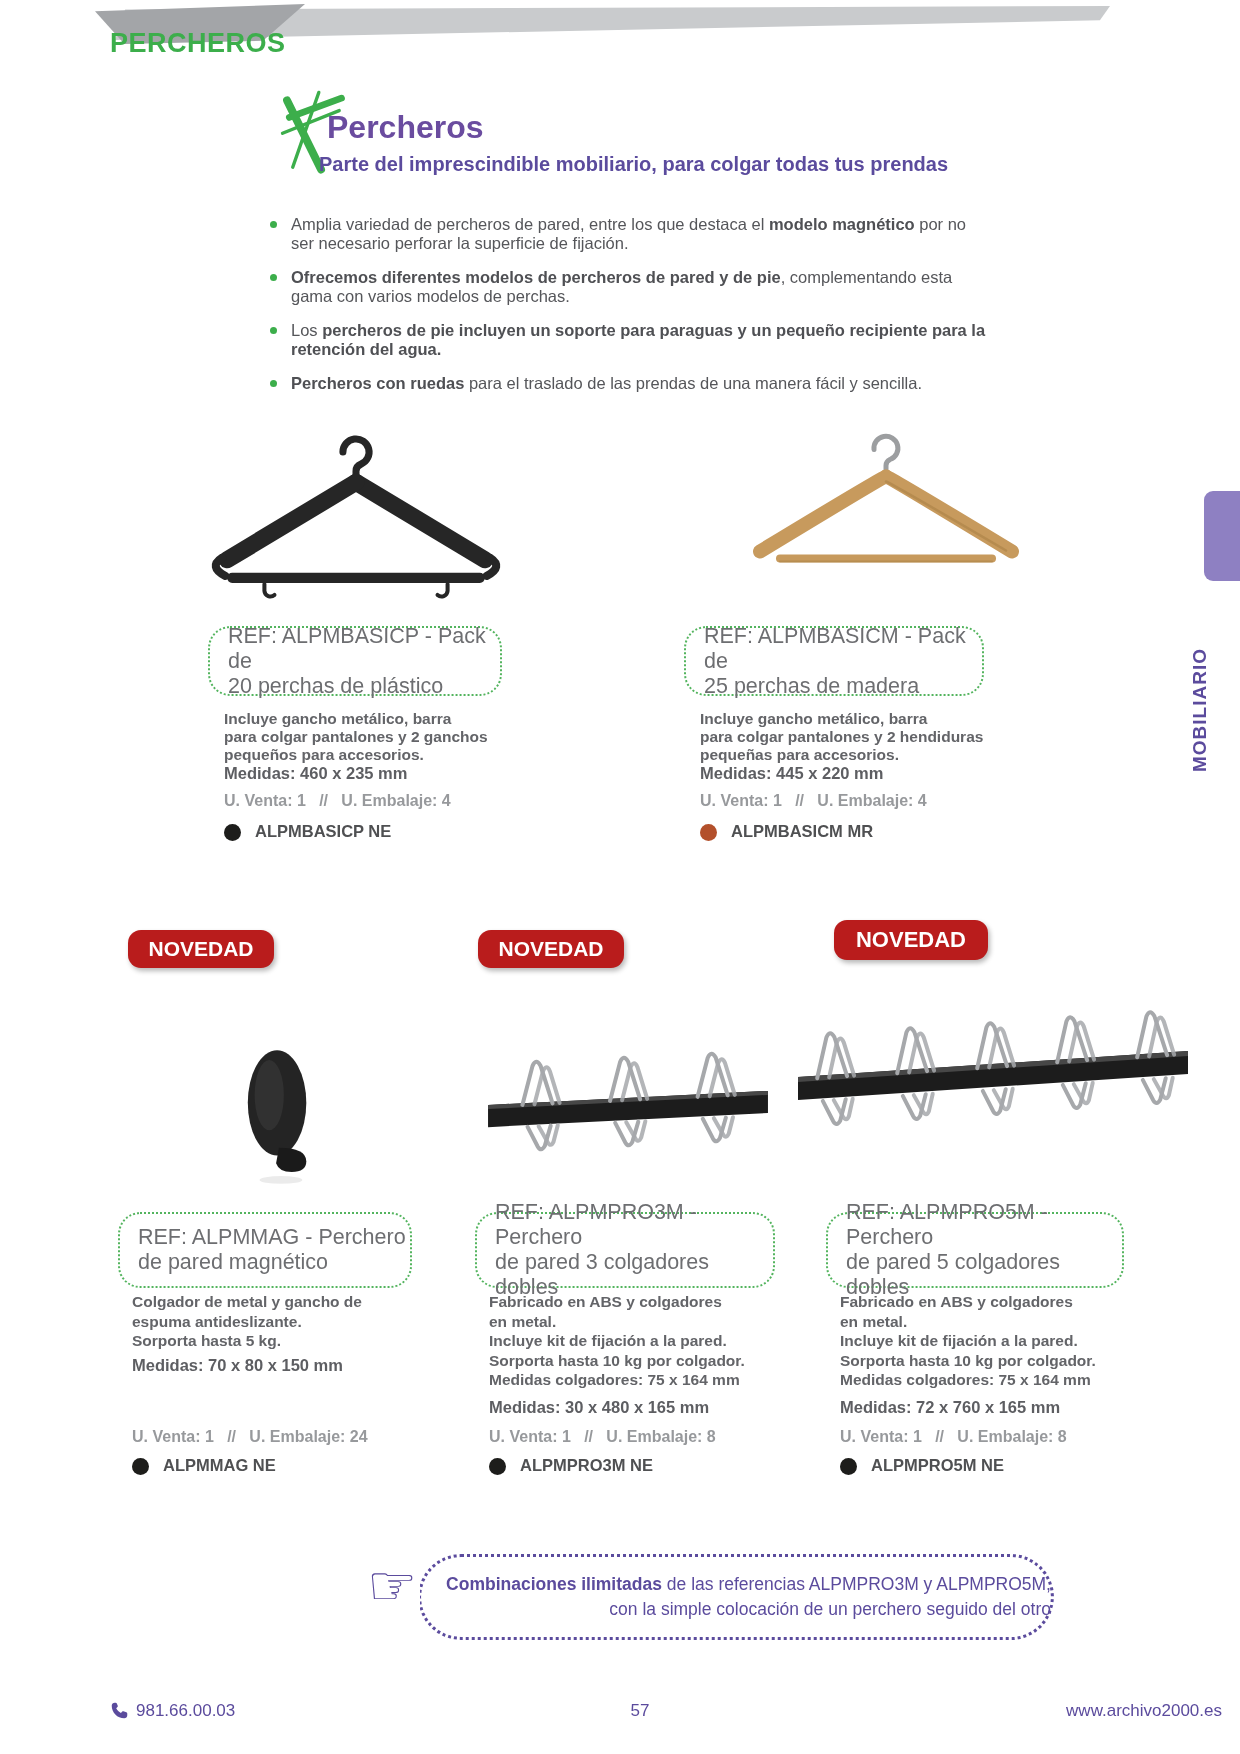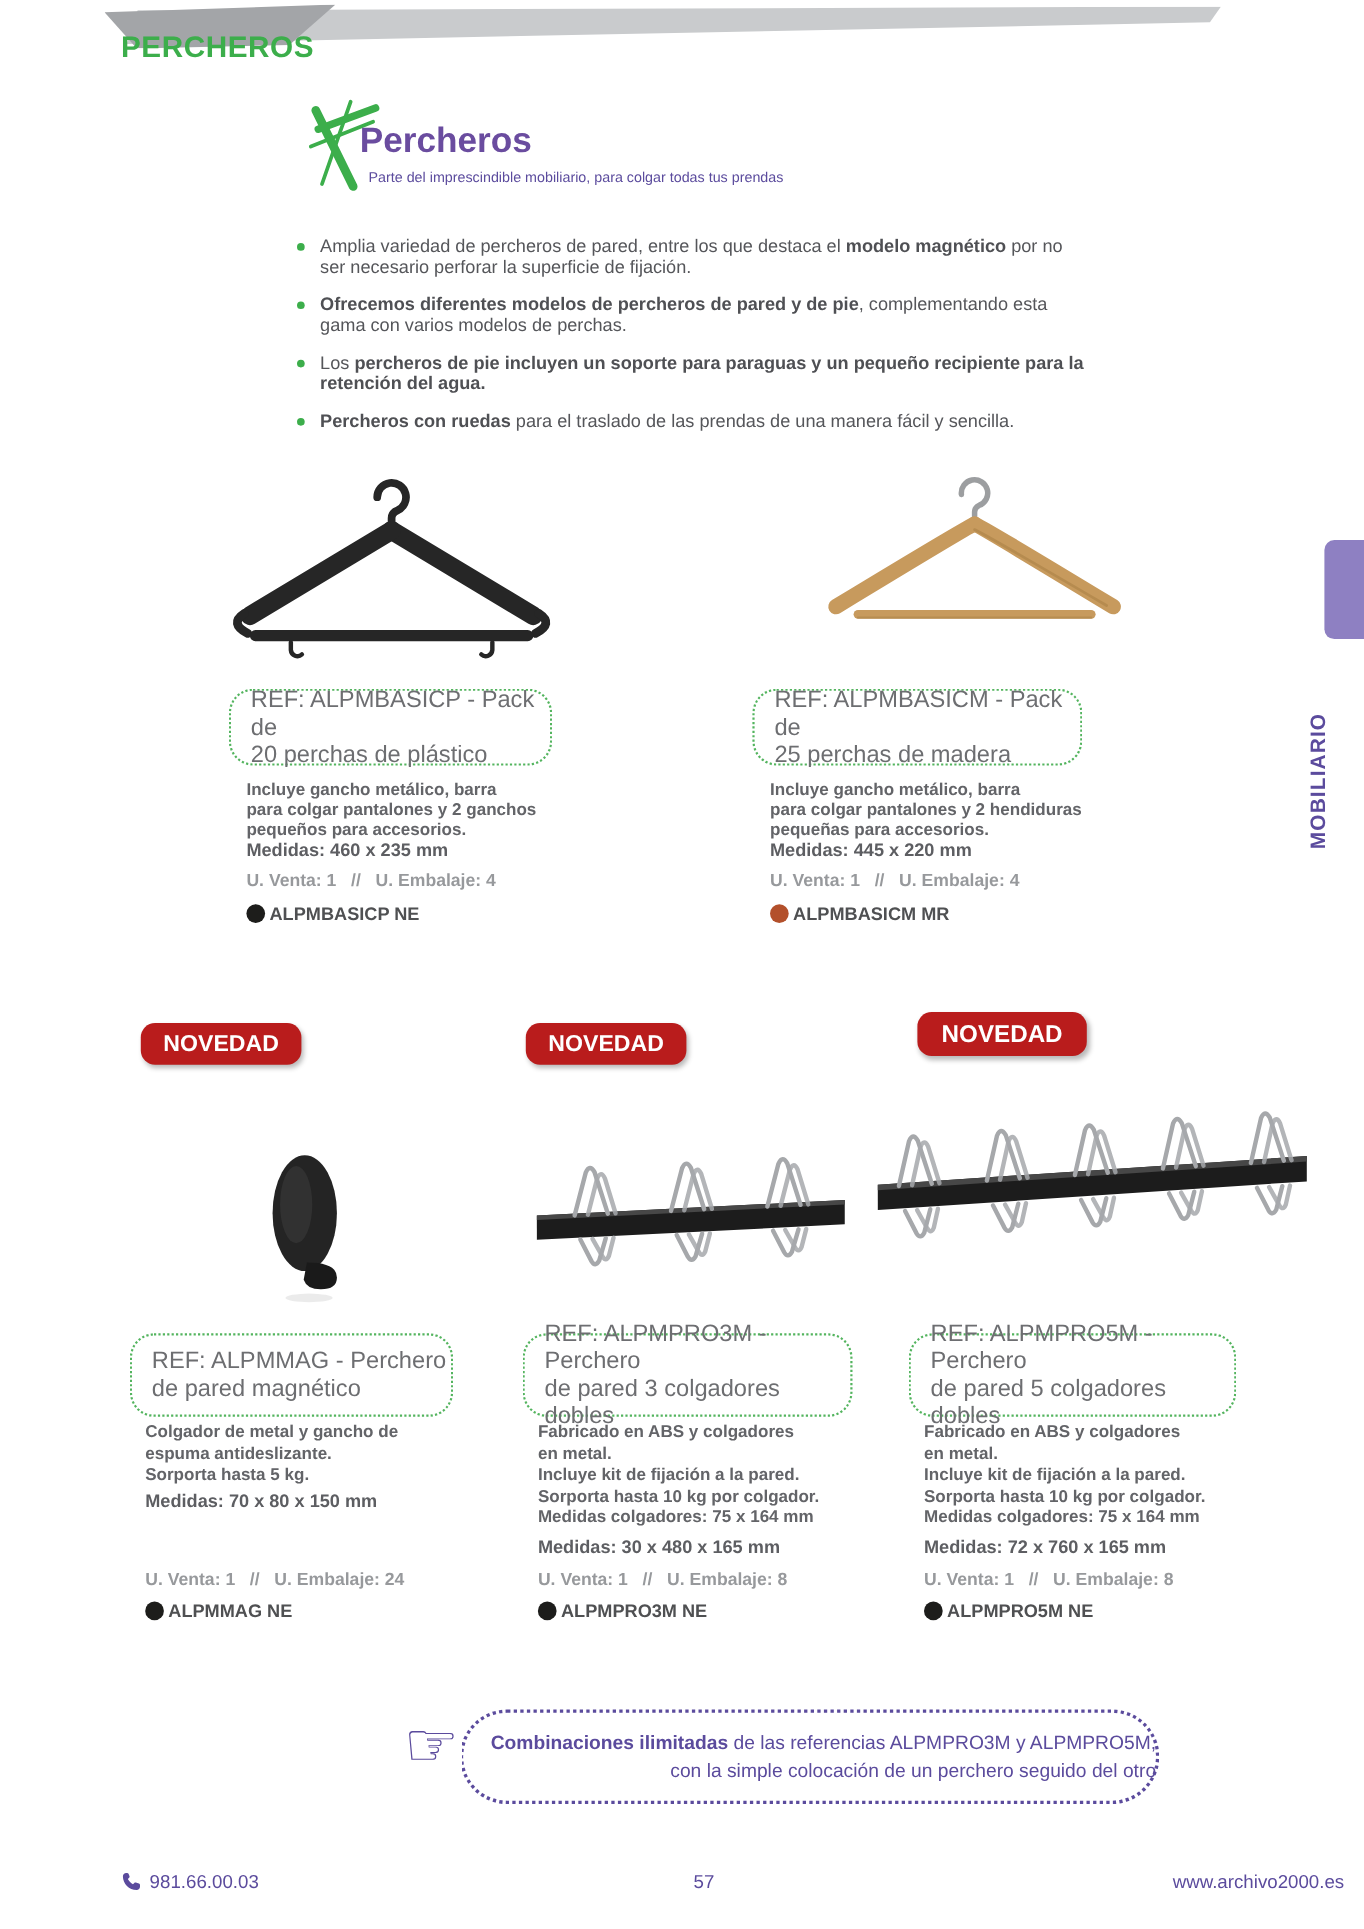--- a/index.html
+++ b/index.html
@@ -11,33 +11,33 @@
     clip-path:polygon(2% 10%,100% 0%,99% 42%,1% 100%);}
   .band-dark{left:95px;top:4px;width:210px;height:40px;background:#a3a5a8;
     clip-path:polygon(0 18%,100% 0,80% 92%,14% 100%);}
   .header-title{left:110px;top:28px;font-size:27px;font-weight:bold;color:#3cae4b;letter-spacing:.5px;}
   .logo{left:1080px;top:26px;width:158px;height:66px;}
   .logo .brand{position:absolute;left:42px;top:4px;font-size:31px;font-weight:bold;color:#5b4b9d;letter-spacing:-.5px;}
   .logo .reg{font-size:12px;vertical-align:14px;}
   .logo .year{position:absolute;left:66px;top:37px;font-size:23px;font-weight:bold;color:#5b4b9d;letter-spacing:3px;}
   
   .intro-title{left:327px;top:109px;font-size:32px;font-weight:bold;color:#6a4c9f;}
-  .intro-subtitle{left:335px;top:153px;font-size:13px;font-weight:normal;color:#5b4b9d;}
+  .intro-subtitle{left:319px;top:153px;font-size:20px;font-weight:bold;color:#5b4b9d;}
   .bullets{left:266px;top:215px;width:720px;list-style:none;margin:0;padding:0;}
   .bullets li{position:relative;padding-left:25px;margin-bottom:15px;font-size:16.5px;line-height:19px;color:#55565a;}
   .bullets li b{color:#4f5054;}
   .bullet-dot{position:absolute;left:4px;top:6px;width:7px;height:7px;border-radius:50%;background:#3cae4b;}
   
   .ref-box{border:2.5px dotted #53b45e;border-radius:22px;color:#6d6e71;font-size:21.5px;
            line-height:25px;white-space:pre-line;display:flex;align-items:center;padding-left:18px;box-sizing:border-box;}
   .desc{font-size:15.5px;font-weight:bold;color:#636468;line-height:18px;white-space:pre-line;}
   .desc2{font-size:15.5px;font-weight:bold;color:#636468;line-height:19.5px;white-space:pre-line;}
   .medidas{font-size:16.5px;font-weight:bold;color:#5d5e62;white-space:pre;}
   .venta{font-size:16px;font-weight:bold;color:#97999c;white-space:pre;}
-  .code-row{display:flex;align-items:flex-start;gap:4px;}
+  .code-row{display:flex;align-items:flex-end;gap:14px;}
   .code-dot{width:17px;height:17px;border-radius:50%;}
   .code{font-size:16.5px;font-weight:bold;color:#4f5052;}
   .badge{background:#b91c1c;color:#fff;font-weight:bold;border-radius:13px;
          box-shadow:2px 3px 5px rgba(0,0,0,.28);display:flex;align-items:center;justify-content:center;}
   
   .note-box{left:418px;top:1554px;width:636px;height:86px;border:3px dotted #5b4b9d;border-radius:45px;
             color:#5b4b9d;font-size:17.5px;text-align:right;box-sizing:border-box;padding-top:15px;line-height:25px;}
   .hand{left:364px;top:1556px;font-size:56px;color:#5b4b9d;background:#fff;line-height:60px;padding:0 3px;}
   
   .side-tab{left:1204px;top:491px;width:36px;height:90px;background:#8e80c2;border-radius:9px 0 0 9px;}

